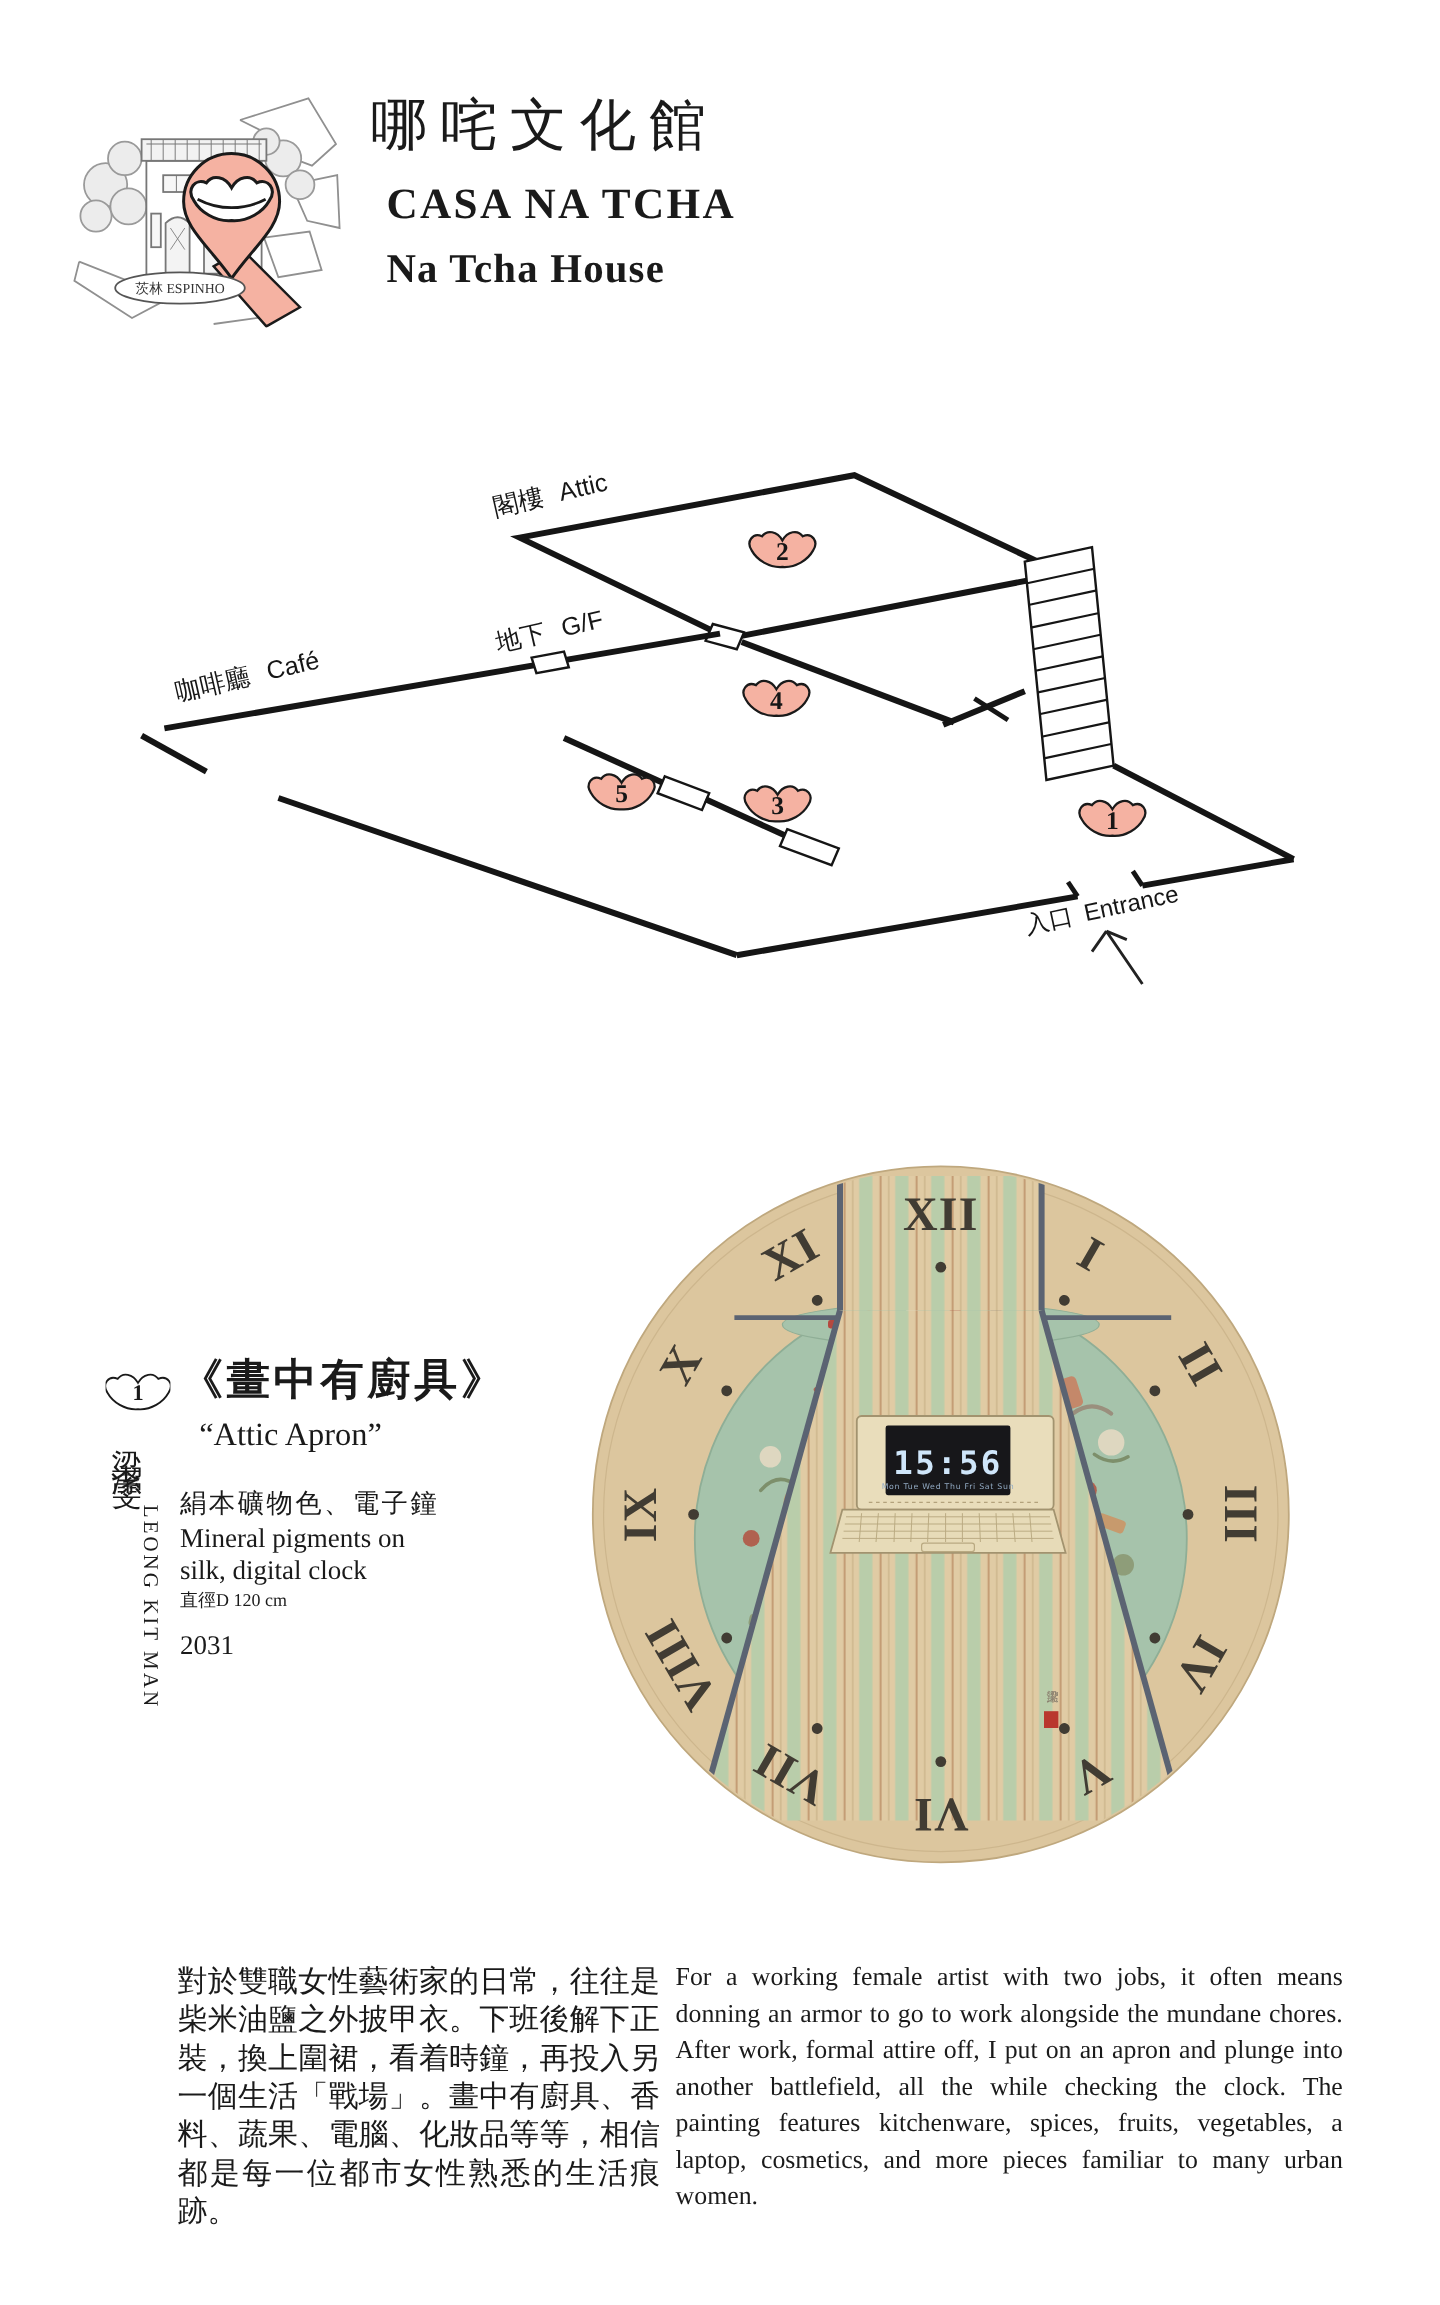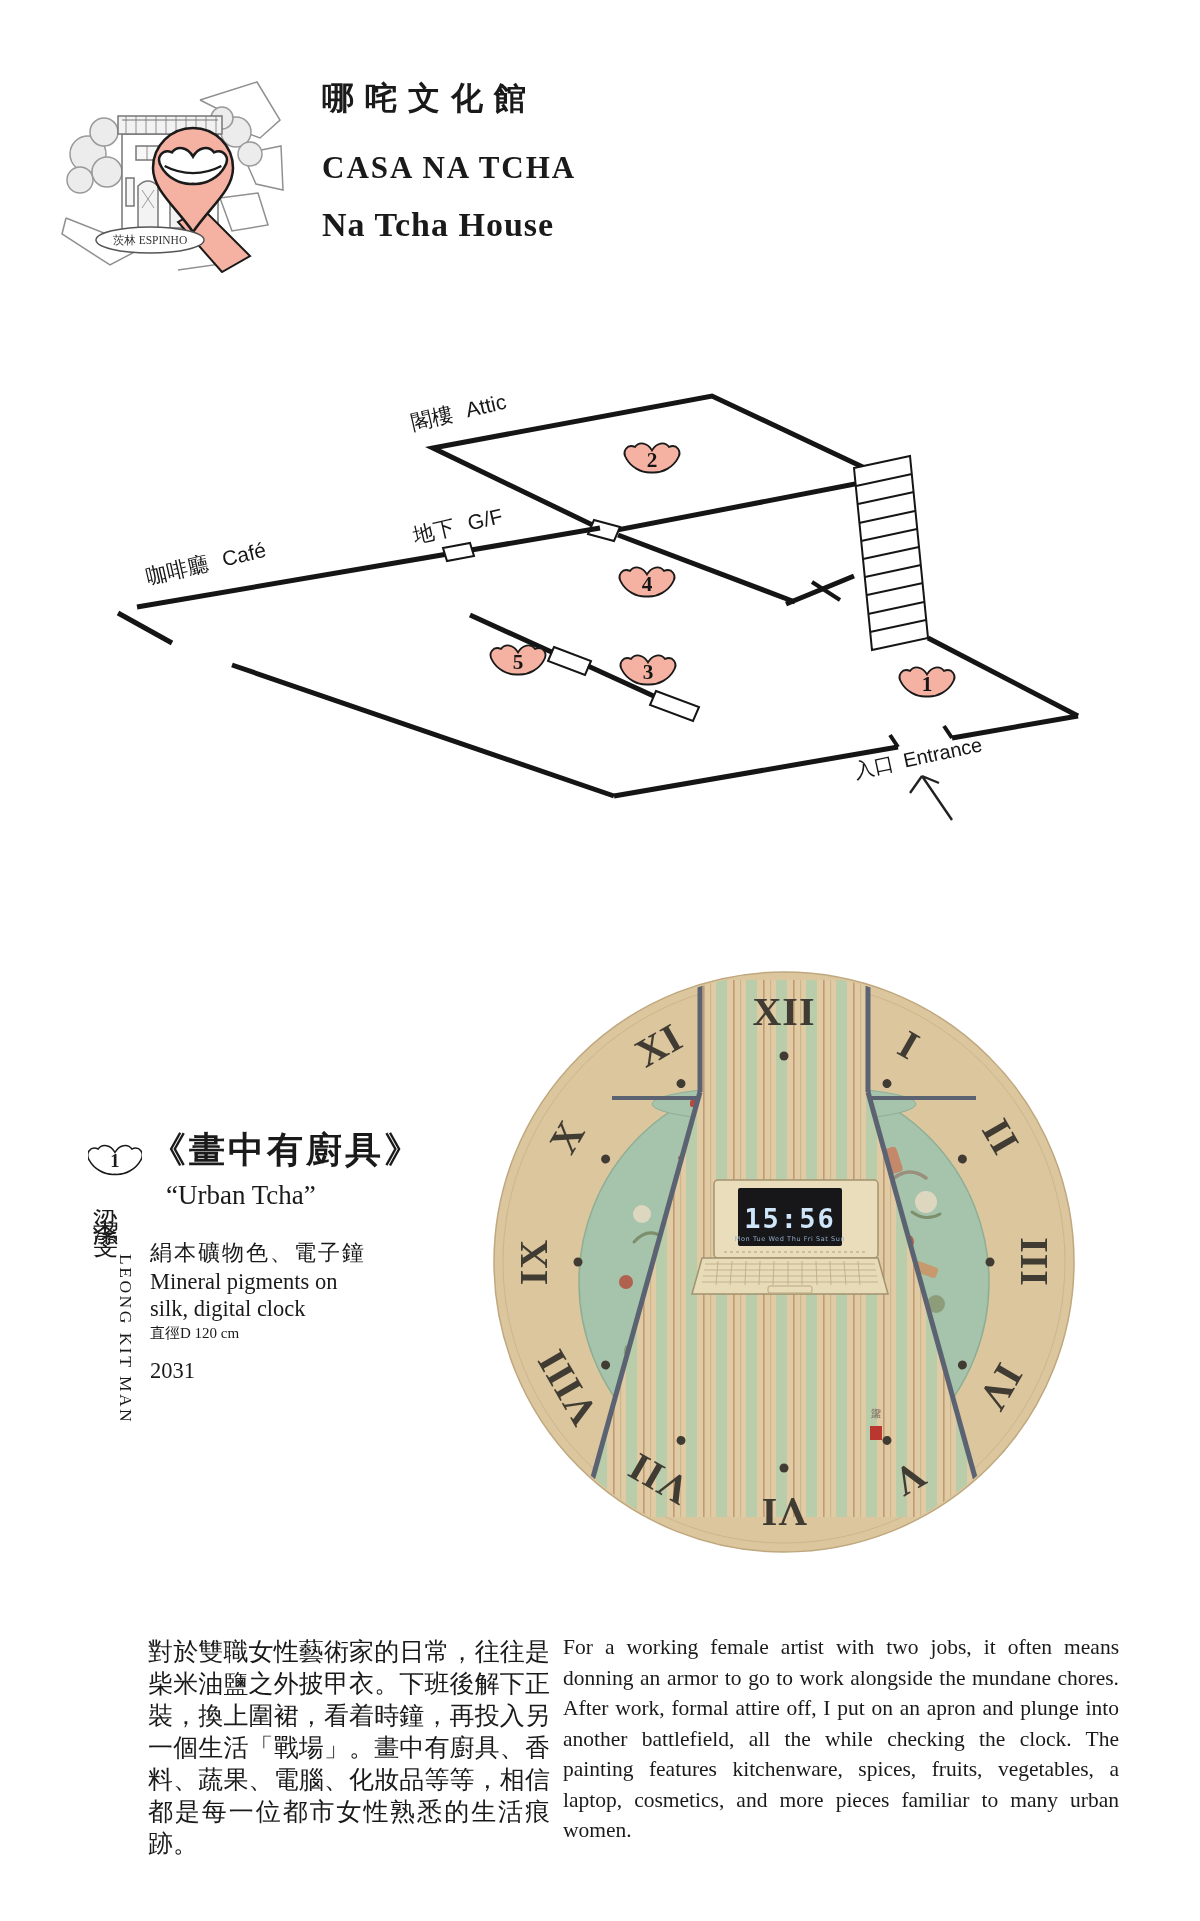--- a/index.html
+++ b/index.html
@@ -1,21 +1,21 @@
 <!DOCTYPE html>
 <html><head>
 <meta charset="utf-8">
 <style>
   html,body{margin:0;padding:0}
   body{width:1200px;height:1921px;position:relative;background:#ffffff;
        font-family:"Liberation Serif","DejaVu Serif",serif;color:#1a1a1a;overflow:hidden}
   .abs{position:absolute}
   
-  .title-zh{left:322px;top:82px;font-size:32px;font-weight:bold;letter-spacing:11px;line-height:1}
-  .title-pt{left:322px;top:152px;font-size:31px;font-weight:bold;letter-spacing:2px;line-height:1}
+  .title-zh{left:309px;top:82px;font-size:47px;font-weight:normal;letter-spacing:11px;line-height:1}
+  .title-pt{left:322px;top:152px;font-size:36px;font-weight:bold;letter-spacing:2px;line-height:1}
   .title-en{left:322px;top:208px;font-size:34px;font-weight:bold;letter-spacing:1px;line-height:1}
   
   .badge1{left:88px;top:1138px}
   .artist-zh{left:92px;top:1186px;writing-mode:vertical-rl;font-size:26px;letter-spacing:13px;line-height:1}
   .artist-en{left:136px;top:1254px;font-size:17.5px;letter-spacing:2.5px;transform:rotate(90deg);transform-origin:0 0;white-space:nowrap}
   .art-title-zh{left:150px;top:1126px;font-size:36px;font-weight:bold;letter-spacing:3px}
   .art-title-en{left:166px;top:1180px;font-size:27px}
   .medium-zh{left:150px;top:1238px;font-size:22px;letter-spacing:2px}
   .medium-en{left:150px;top:1268px;font-size:22.5px;width:215px;line-height:1.2}
   .dim{left:150px;top:1324px;font-size:15px}
@@ -304,20 +304,20 @@
 
 <svg class="abs badge1" width="54" height="44" viewBox="-32 -22 64 44">
   <path d="M0,-9 C-5,-18 -15,-20 -20,-13 C-29,-17 -36,-8 -30,1 C-25,10 -13,18 0,17 C13,18 25,10 30,1 C36,-8 29,-17 20,-13 C15,-20 5,-18 0,-9 Z" fill="#ffffff" stroke="#1a1a1a" stroke-width="1.8"></path>
   <text x="0" y="8" text-anchor="middle" style="font-family:'Liberation Serif',serif;font-size:22px;font-weight:bold;fill:#1a1a1a">1</text>
 </svg>
 
 <div class="abs artist-zh">梁潔雯</div>
 <div class="abs artist-en">LEONG KIT MAN</div>
 
 <div class="abs art-title-zh">《畫中有廚具》</div>
-<div class="abs art-title-en">“Urban Tcha”</div>
+<div class="abs art-title-en">“Attic Apron”</div>
 <div class="abs medium-zh">絹本礦物色、電子鐘</div>
 <div class="abs medium-en">Mineral pigments on silk, digital clock</div>
 <div class="abs dim">直徑D 120 cm</div>
 <div class="abs year">2031</div>
 
 <div class="abs desc-zh">對於雙職女性藝術家的日常，往往是柴米油鹽之外披甲衣。下班後解下正裝，換上圍裙，看着時鐘，再投入另一個生活「戰場」。畫中有廚具、香料、蔬果、電腦、化妝品等等，相信都是每一位都市女性熟悉的生活痕跡。</div>
 <div class="abs desc-en">For a working female artist with two jobs, it often means donning an armor to go to work alongside the mundane chores. After work, formal attire off, I put on an apron and plunge into another battlefield, all the while checking the clock. The painting features kitchenware, spices, fruits, vegetables, a laptop, cosmetics, and more pieces familiar to many urban women.</div>
 
 </body></html>

